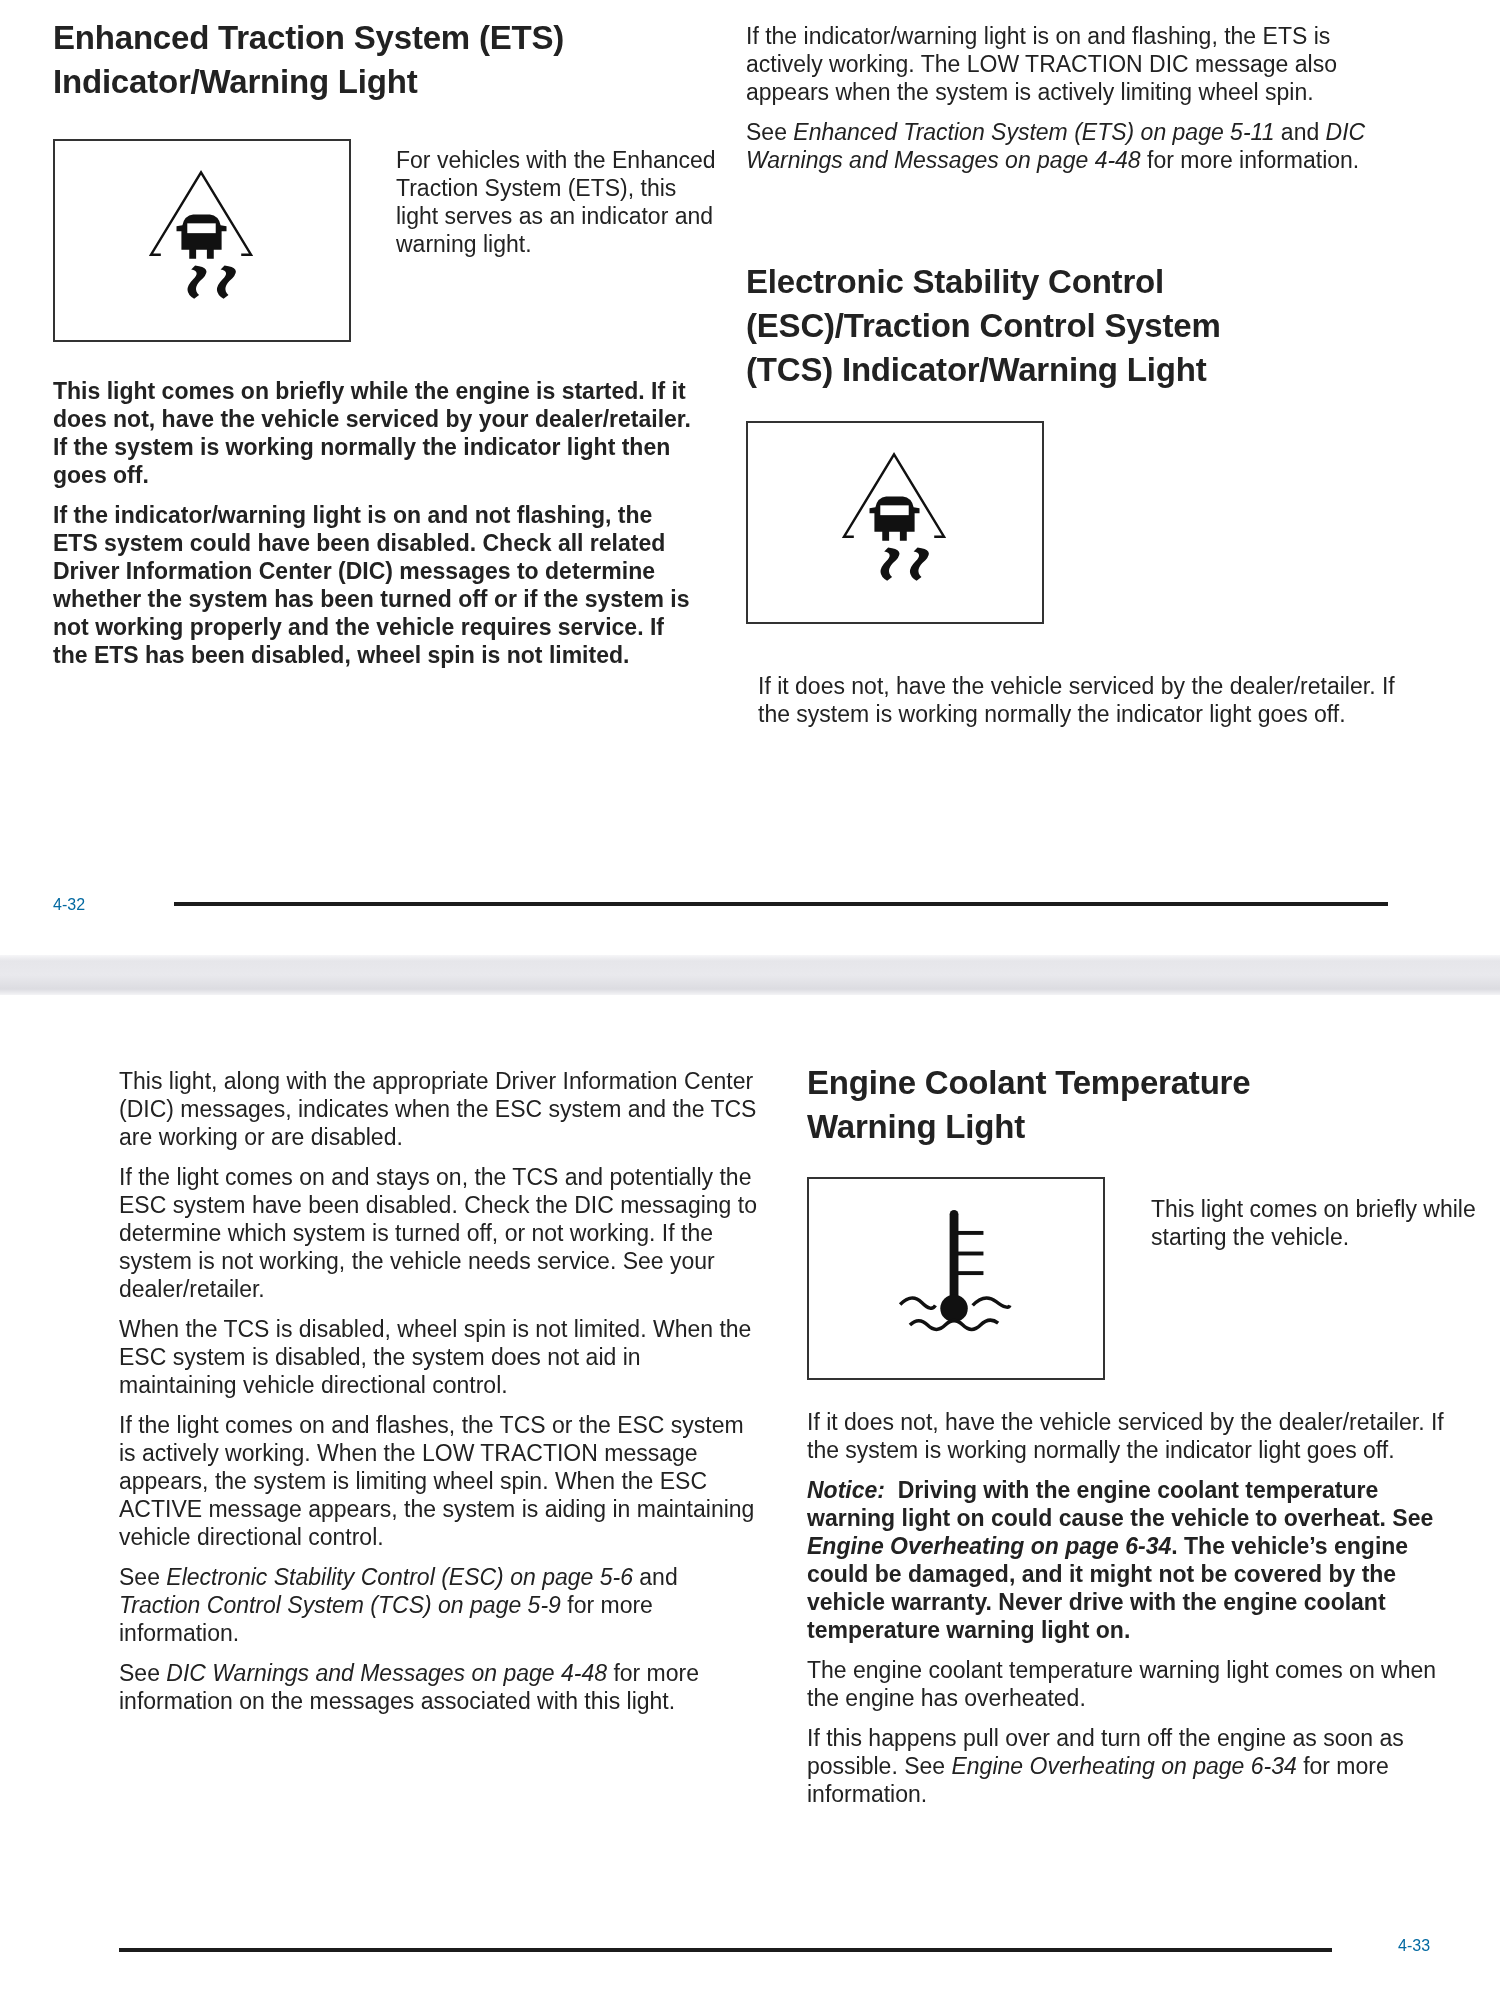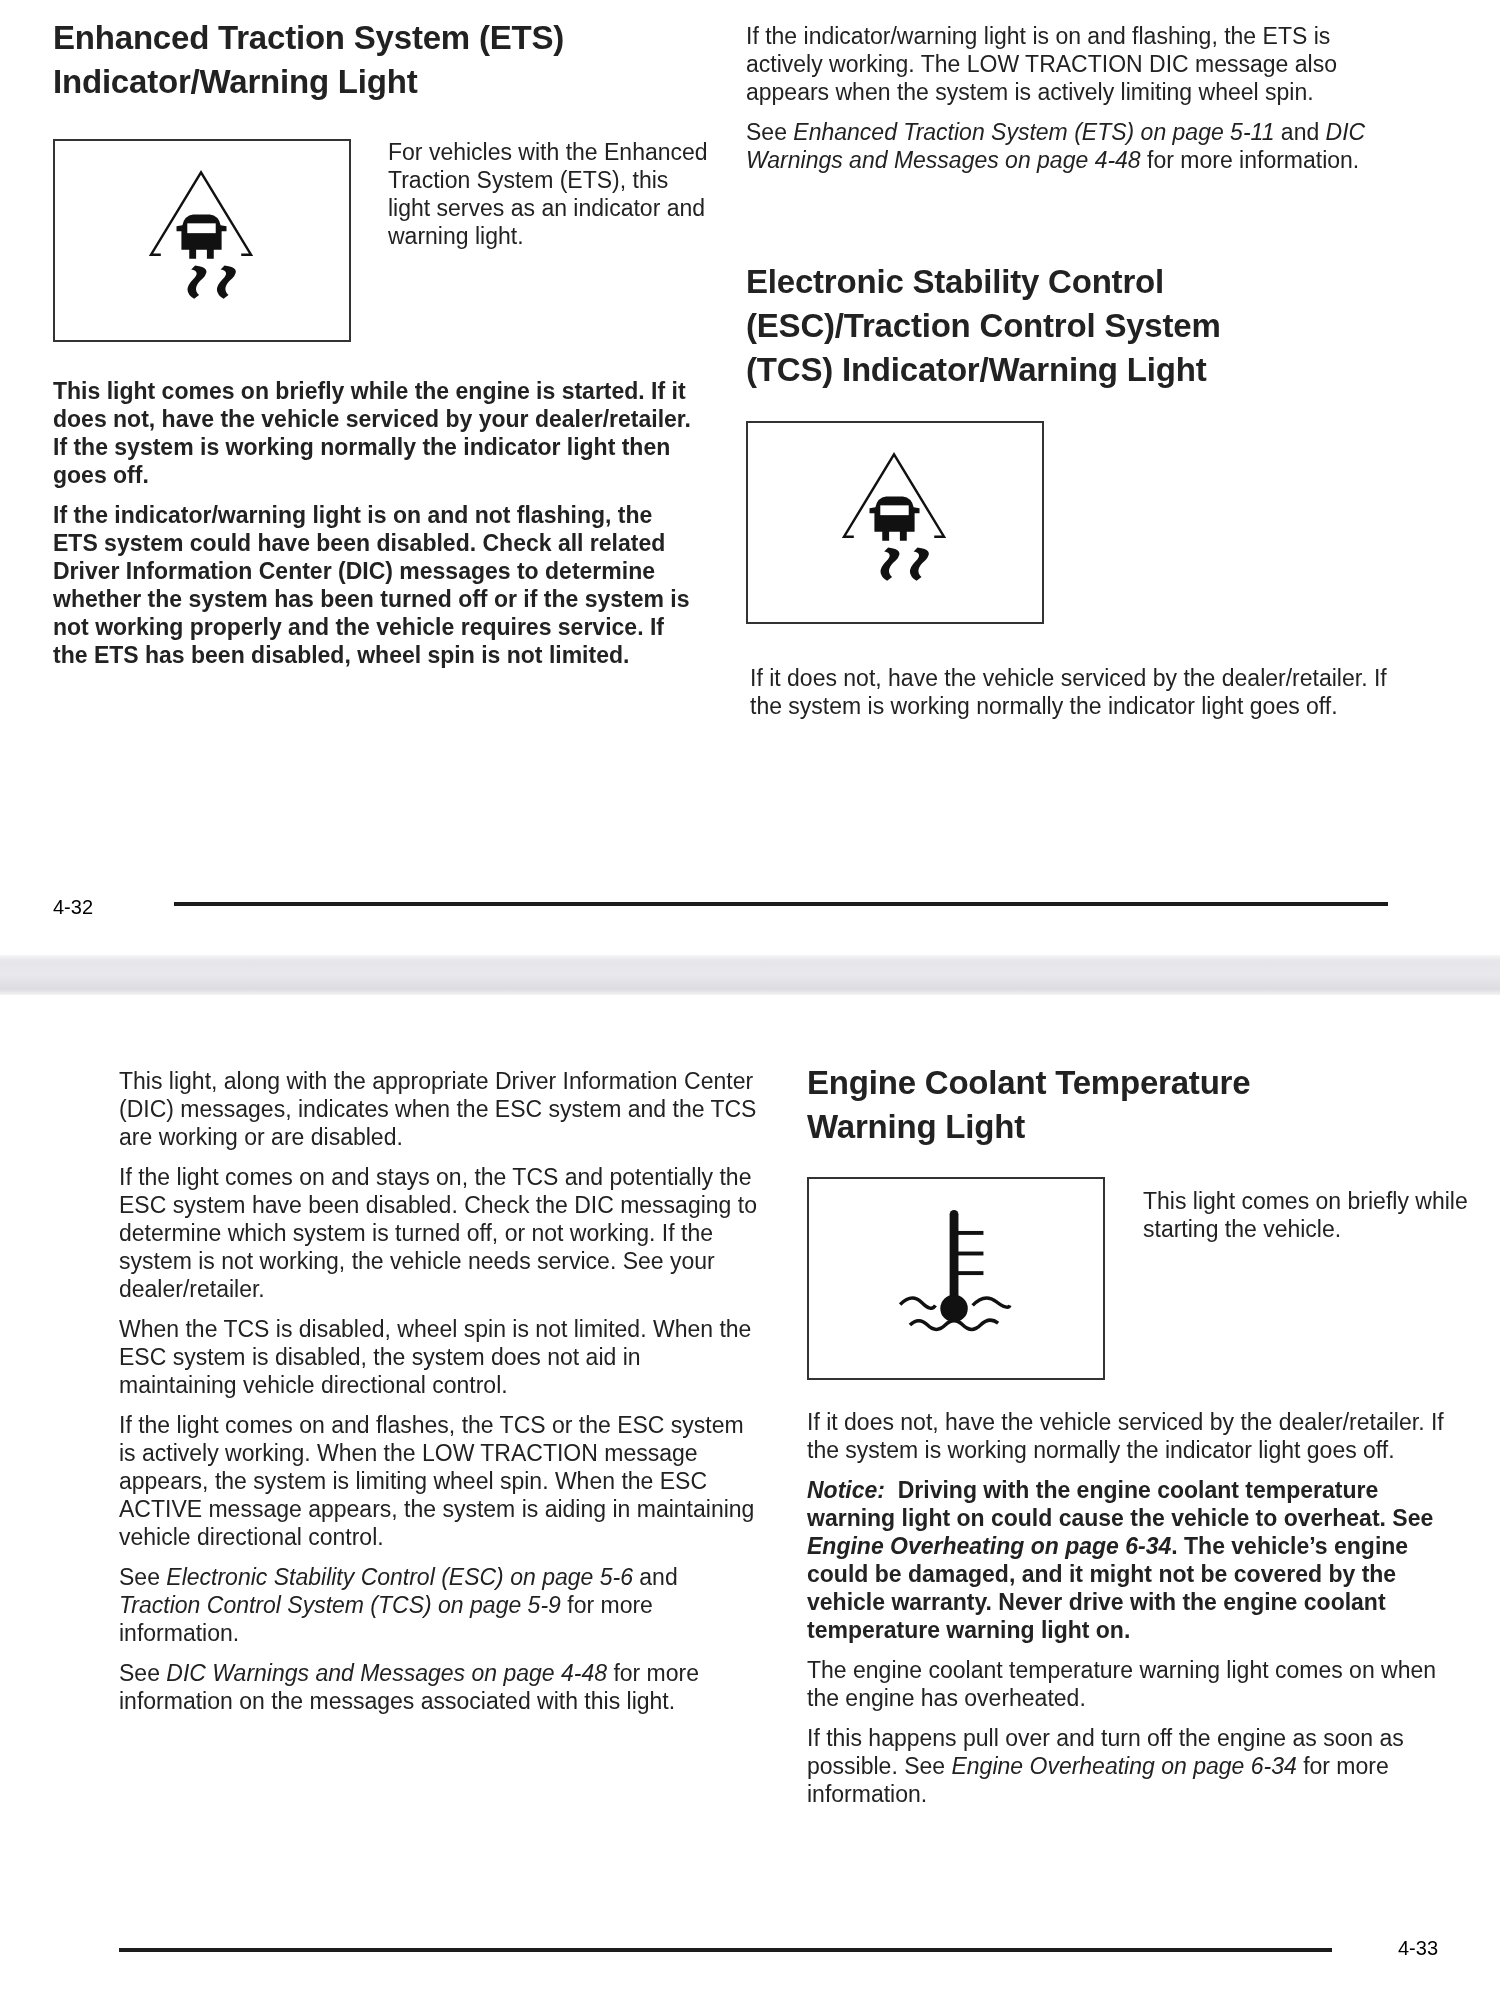--- a/index.html
+++ b/index.html
@@ -13,31 +13,31 @@
     .page-bottom { top: 995px; height: 700px; }
     .page-gap {
       position: absolute; left: 0; top: 955px; width: 1500px; height: 40px;
       background: linear-gradient(#f6f6f8 0px, #e6e6ea 6px, #e9e9ed 20px, #dcdce1 34px, #f4f4f6 40px);
     }
     .abs { position: absolute; }
     .heading {
       font-weight: bold; font-size: 33px; line-height: 44px; color: #222;
       margin: 0; letter-spacing: -0.2px;
     }
-    .body-text { font-size: 23px; line-height: 28px; color: #222; margin: 4px; }
+    .body-text { font-size: 23px; line-height: 28px; color: #222; margin: 12px; }
     .para { margin: 0 0 12px 0; }
     em { font-style: italic; }
     .bold { font-weight: bold; }
     .icon-box {
       position: absolute; border: 2px solid #333; background: #fff;
       box-sizing: border-box;
     }
     .icon-box svg { position: absolute; left: 0; top: 0; width: 100%; height: 100%; }
     .rule { position: absolute; height: 4px; background: #1c1c1c; }
-    .page-num { position: absolute; font-size: 20px; color: #000000; }
+    .page-num { position: absolute; font-size: 16px; color: #0369a1; }
   </style>
 </head>
 <body>
 
 <div class="page page-top">
 
   <h1 class="heading abs" style="left:53px; top:16px; width:640px;">Enhanced Traction System (ETS) Indicator/Warning Light</h1>
 
   <div class="icon-box" style="left:53px; top:139px; width:298px; height:203px;">
     <svg viewBox="0 0 298 203">

